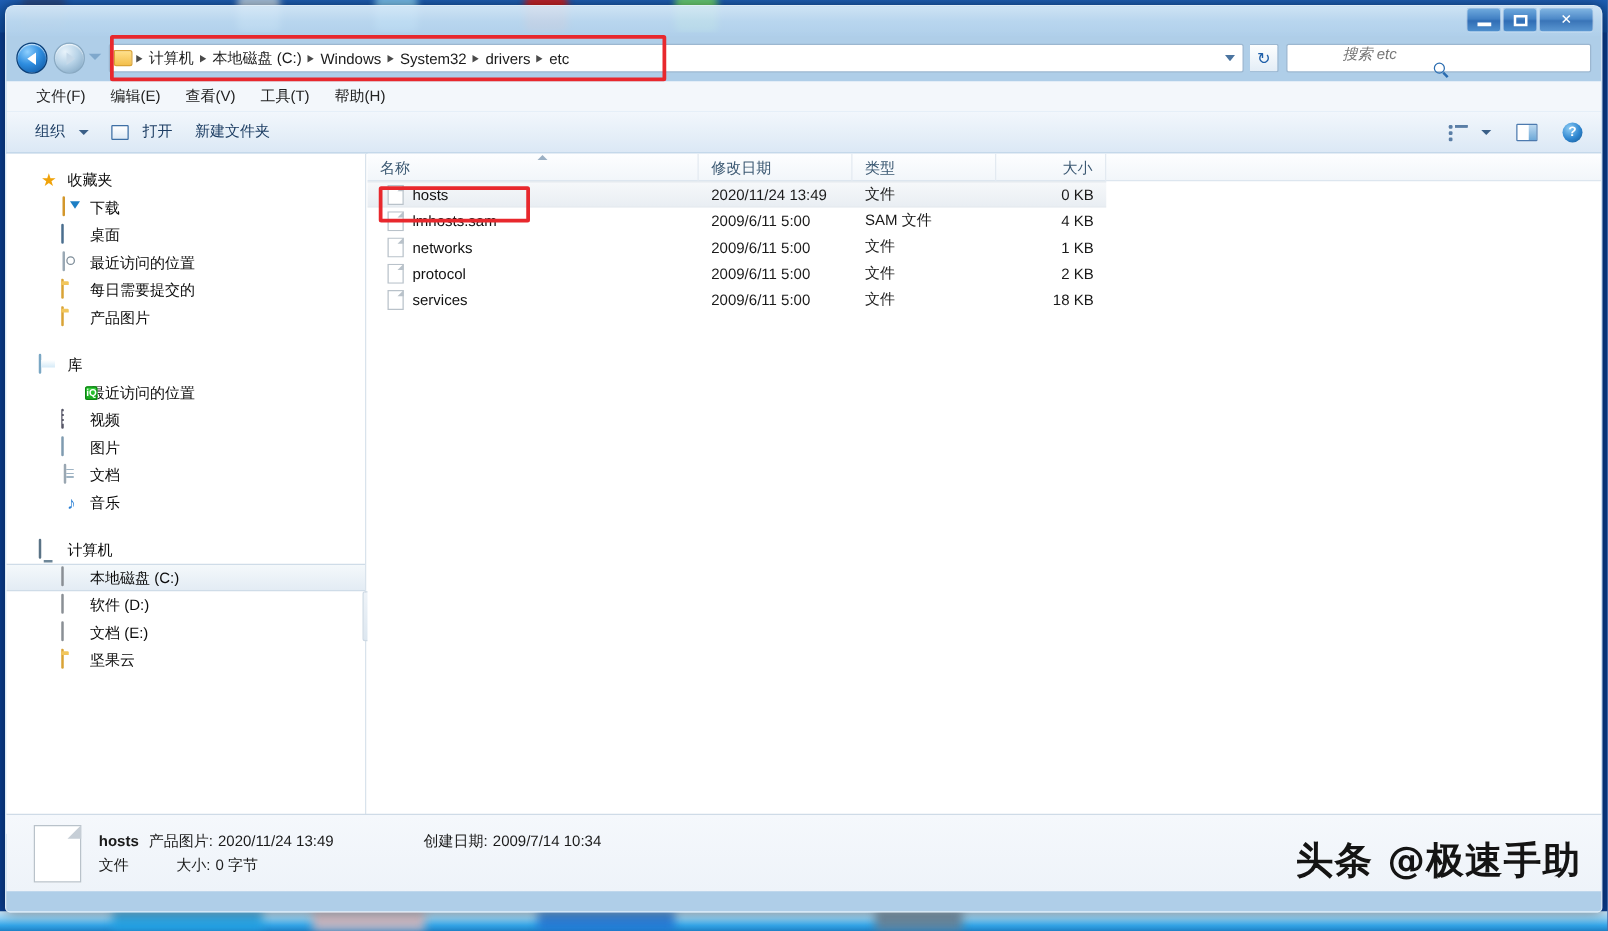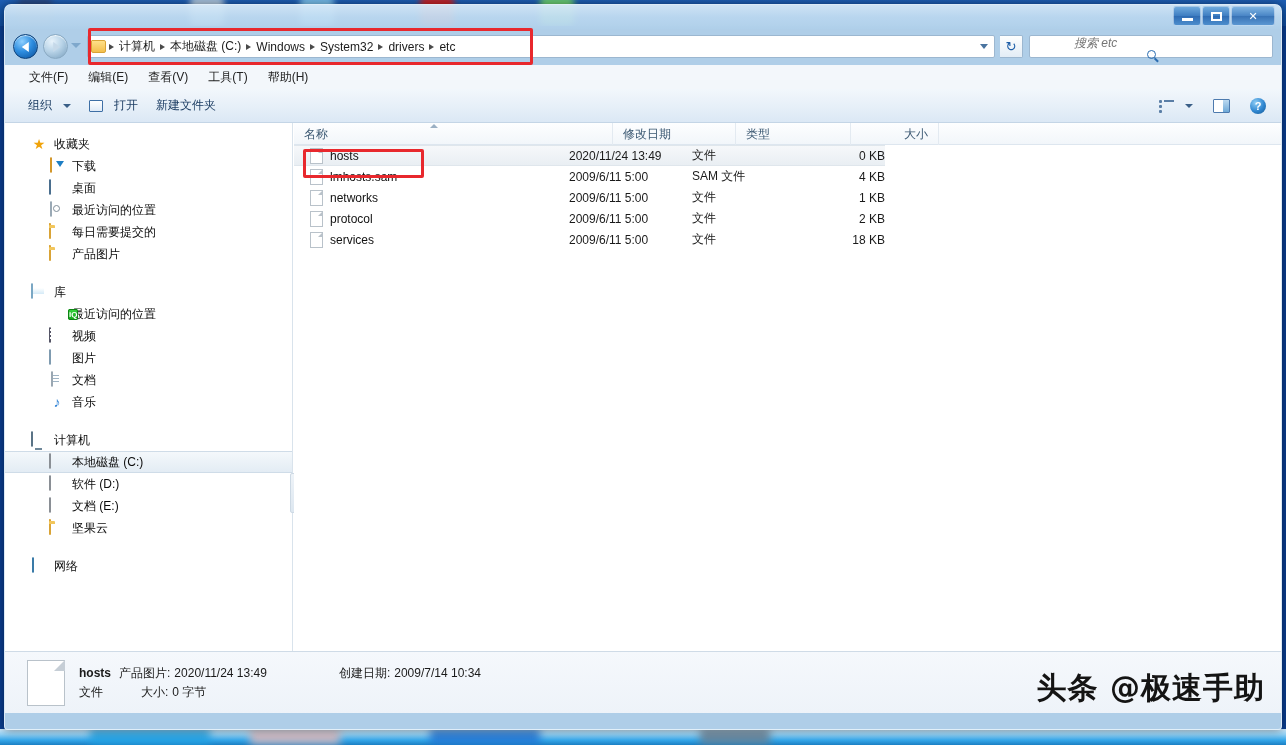--- a/index.html
+++ b/index.html
@@ -288,42 +288,42 @@
   }
   .colhead {
     position: relative; height: 22px; display: flex; align-items: center;
     background: linear-gradient(180deg,#fdfeff,#f2f6fa);
     border-bottom: 1px solid #dde6ef;
   }
   .col {
     font-size: 12px; color: #3b5872; padding-left: 10px; height: 22px; line-height: 22px;
     border-right: 1px solid #e3eaf1; white-space: nowrap; overflow: hidden;
   }
-  .col.c-name { width: 319px; }
+  .col.c-name { width: 265px; }
   .col.c-date { width: 123px; }
   .col.c-type { width: 115px; }
   .col.c-size { width: 88px; text-align: right; padding-right: 10px; padding-left: 0; }
   .sortmark {
     position: absolute; left: 136px; top: 1px; width: 0; height: 0;
     border-left: 4px solid transparent; border-right: 4px solid transparent;
     border-bottom: 4px solid #9bb0c4;
   }
   .frow {
     display: flex; align-items: center; height: 21px; font-size: 12px; color: #111;
   }
   .frow.selected {
     background: linear-gradient(180deg,#f6f8fa 0%,#e9eef3 100%);
     border-top: 1px solid #dfe6ec; border-bottom: 1px solid #dfe6ec;
     width: 591px;
   }
   .cell { padding-left: 10px; white-space: nowrap; overflow: hidden; }
   .cell.c-name { width: 265px; display: flex; align-items: center; gap: 7px; padding-left: 16px; }
   .cell.c-date { width: 123px; color: #1a1a1a; }
   .cell.c-type { width: 115px; color: #1a1a1a; }
-  .cell.c-size { width: 88px; text-align: right; padding-left: 0; color: #1a1a1a; }
+  .cell.c-size { width: 88px; text-align: right; padding-right: 10px; padding-left: 0; color: #1a1a1a; }
   .fileico {
     width: 13px; height: 16px; flex: none; position: relative;
     background: #fff; border: 1px solid #b9c2ca;
   }
   .fileico::after {
     content: ""; position: absolute; right: -1px; top: -1px;
     border-left: 5px solid transparent; border-bottom: 5px solid #b9c2ca;
     width: 0; height: 0;
   }
 
@@ -561,26 +561,20 @@
             <span>文档 (E:)</span>
           </div>
           <div class="nav-row child">
             <span class="ico"><span class="ico-folder"></span></span>
             <span>坚果云</span>
           </div>
         </div>
 
         <div class="nav-spacer"></div>
 
-        <div class="nav-group">
-          <div class="nav-row">
-            <span class="ico"><span class="ico-net"></span></span>
-            <span>网络</span>
-          </div>
-        </div>
       </div>
 
       <div class="splitter"></div>
 
       <div class="filelist">
 
         <div class="colhead">
           <div class="sortmark"></div>
           <div class="col c-name">名称</div>
           <div class="col c-date">修改日期</div>

